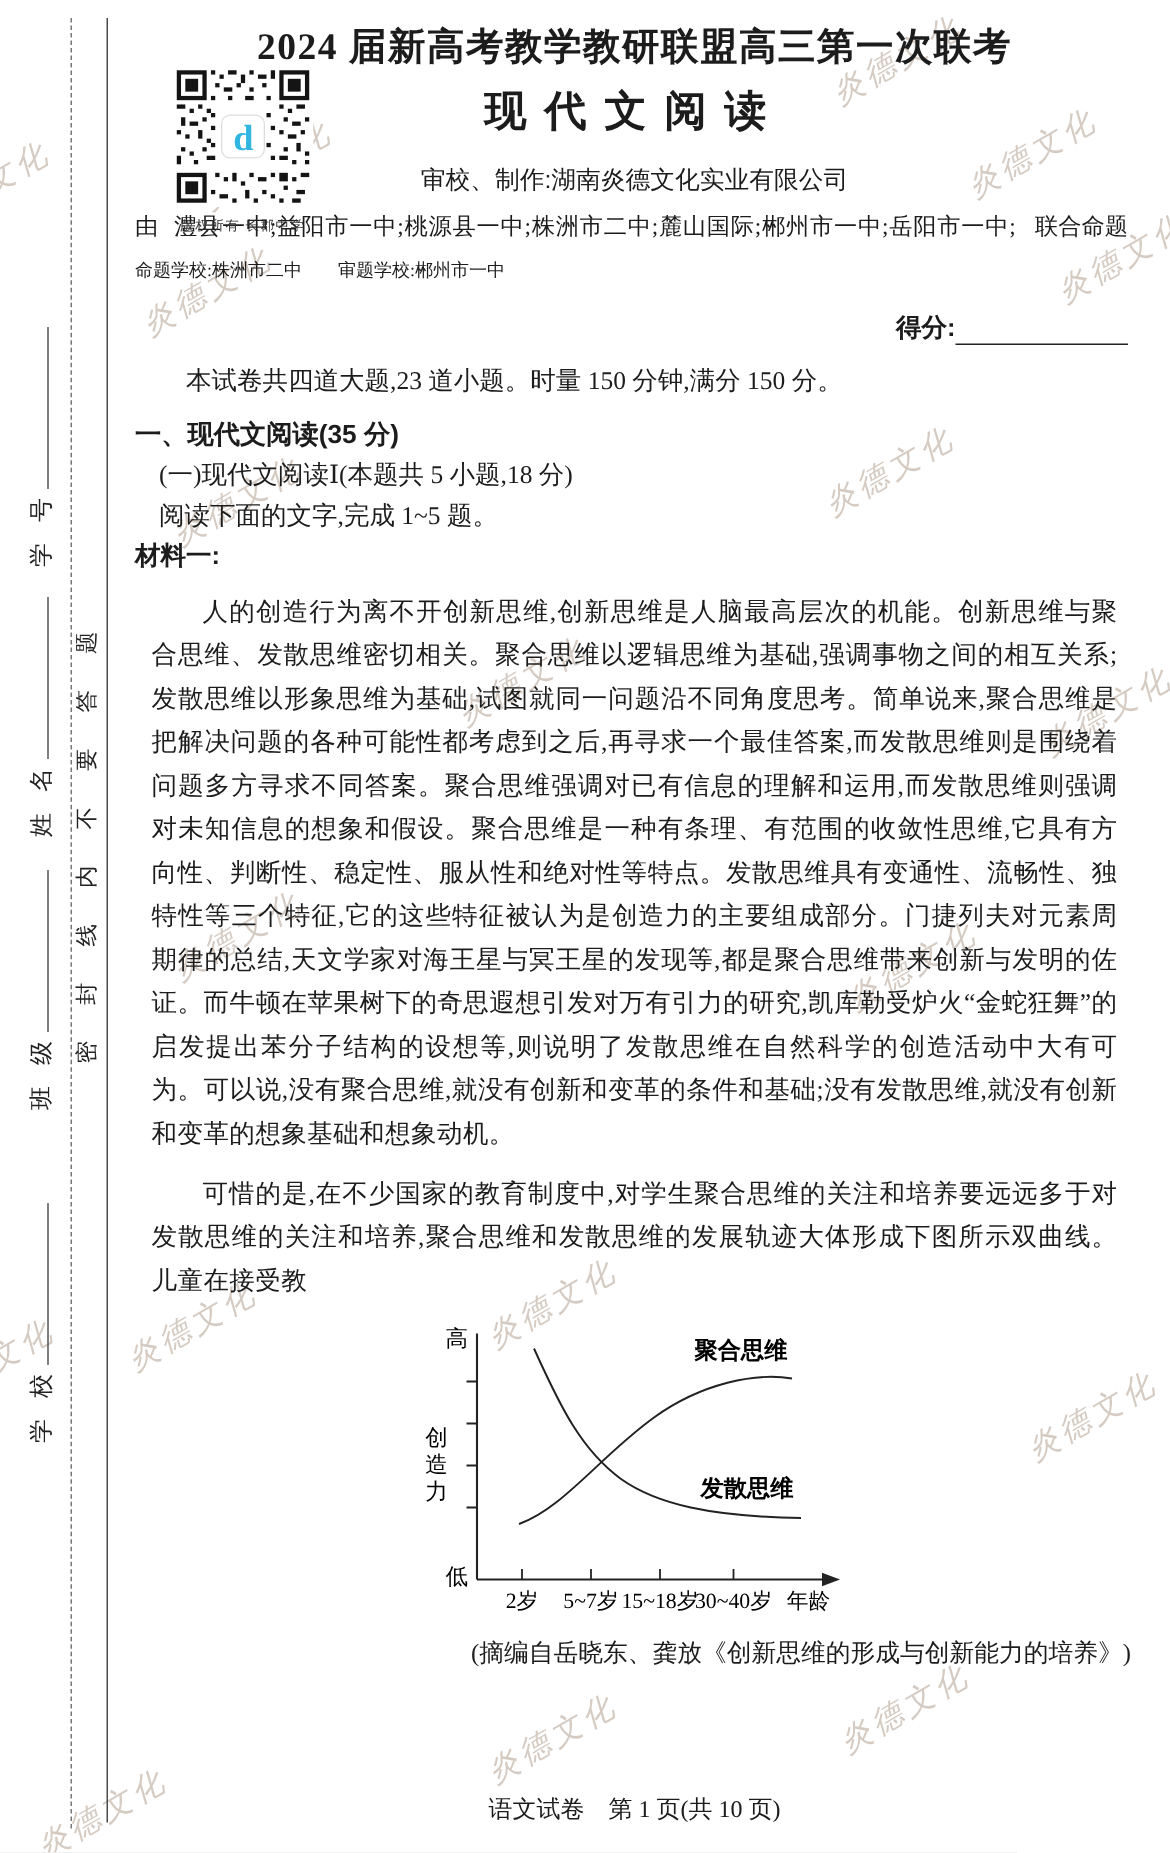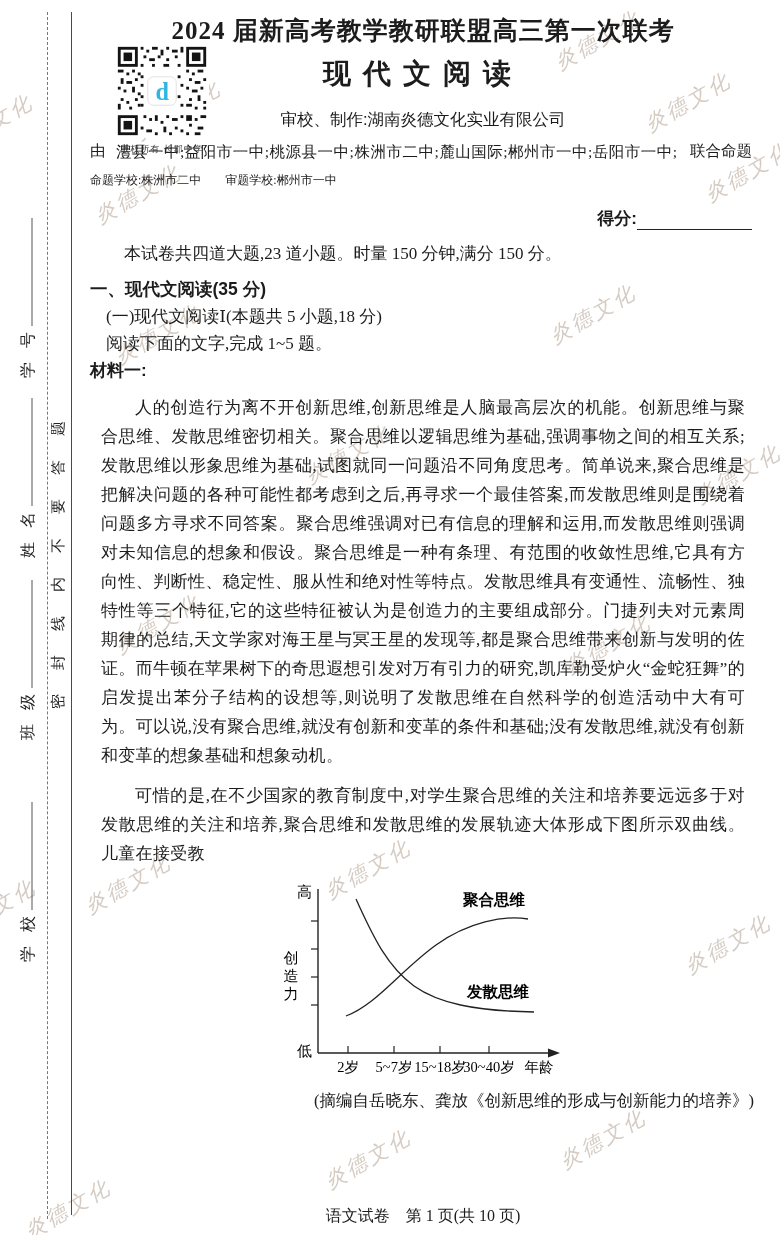--- a/index.html
+++ b/index.html
@@ -37,21 +37,21 @@
   .score-blank{display:inline-block;width:115px;height:1.05em;border-bottom:1.5px solid #222;vertical-align:bottom;}
   .exam-info{font-size:17px;text-indent:2em;margin:10px 0 8px;line-height:1.7;}
   .sec-head{font-size:17.5px;font-weight:bold;margin:8px 0 4px;
             font-family:"Liberation Sans","DejaVu Sans",sans-serif;}
   .sub-head{font-size:17px;margin:4px 16px 4px;}
   .mat-label{font-size:17px;font-weight:bold;margin:4px 0 2px;
              font-family:Liberation Sans, sans-serif;}
   .para{font-size:17px;line-height:29px;margin:11px;text-align:justify;text-indent:2em;letter-spacing:.3px;}
   .attribution{text-align:right;font-size:16.5px;margin:2px 2px 4px 0;}
   .chartwrap{margin:2px 0 0 186px;width:312px;}
-  .footer{position:absolute;left:90px;width:666px;bottom:8px;text-align:center;font-size:16px;z-index:1;}
+  .footer{position:absolute;left:90px;width:666px;bottom:18px;text-align:center;font-size:16px;z-index:1;}
   svg text{font-family:"Liberation Serif","DejaVu Serif",serif;}
 </style>
 </head>
 <body>
 
 <div class="page">
 
   <div class="wm-layer">
     <div class="wm" style="left:550px;top:26px">炎德文化</div>
     <div class="wm" style="left:640px;top:88px">炎德文化</div>

